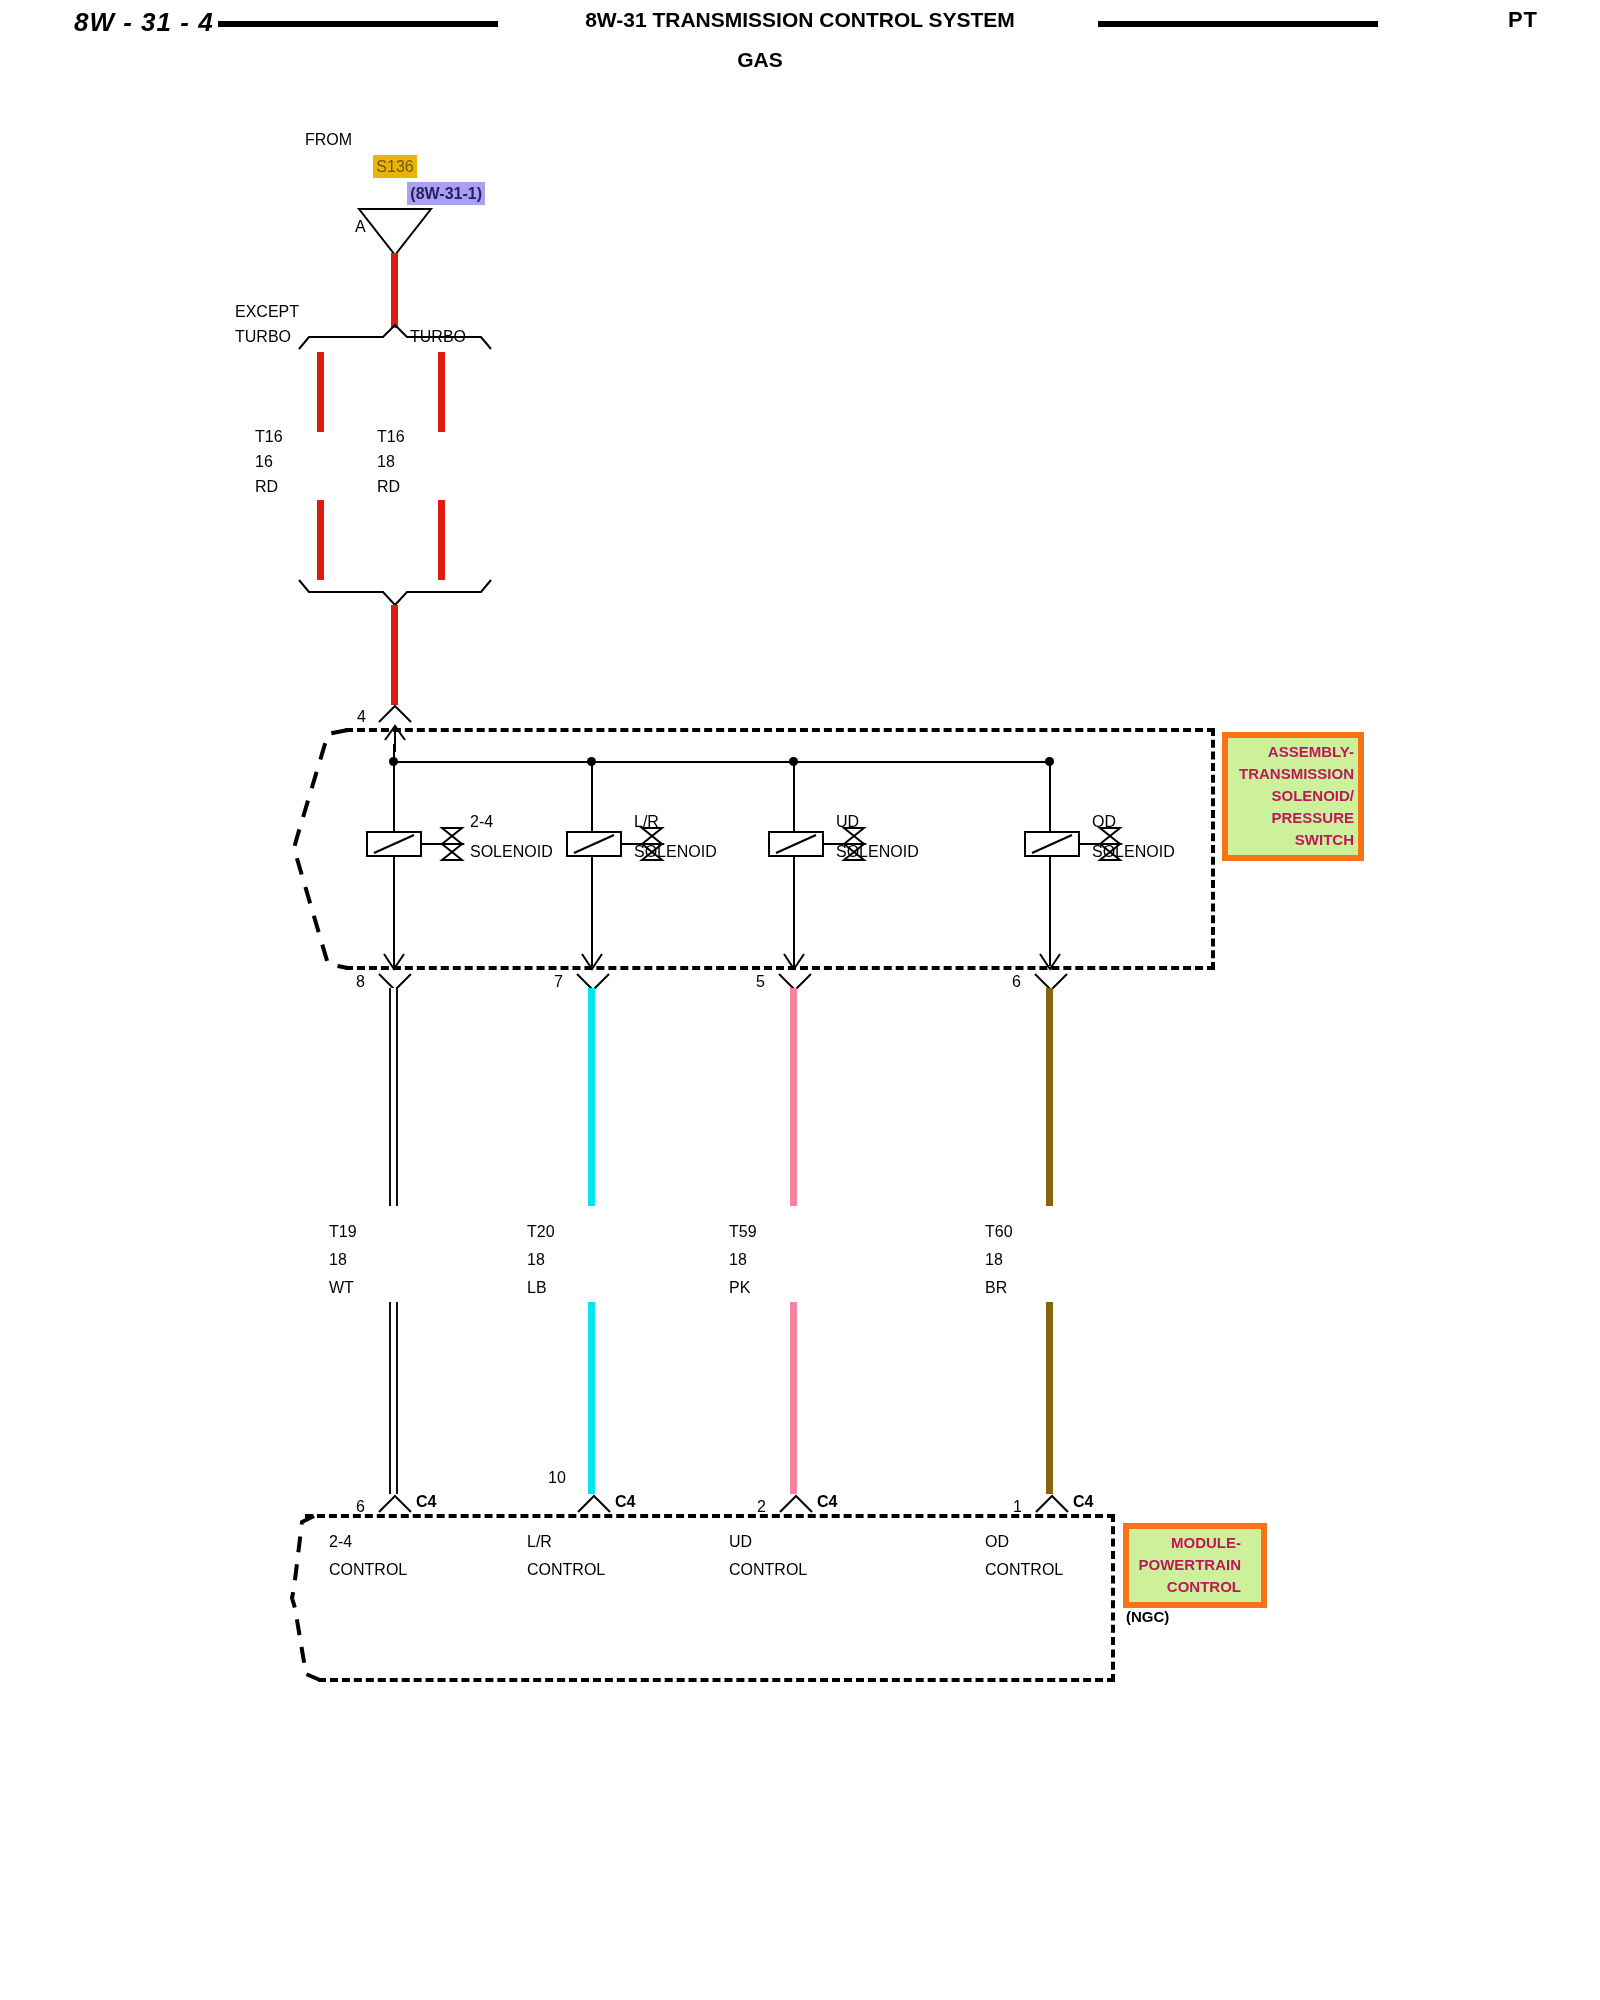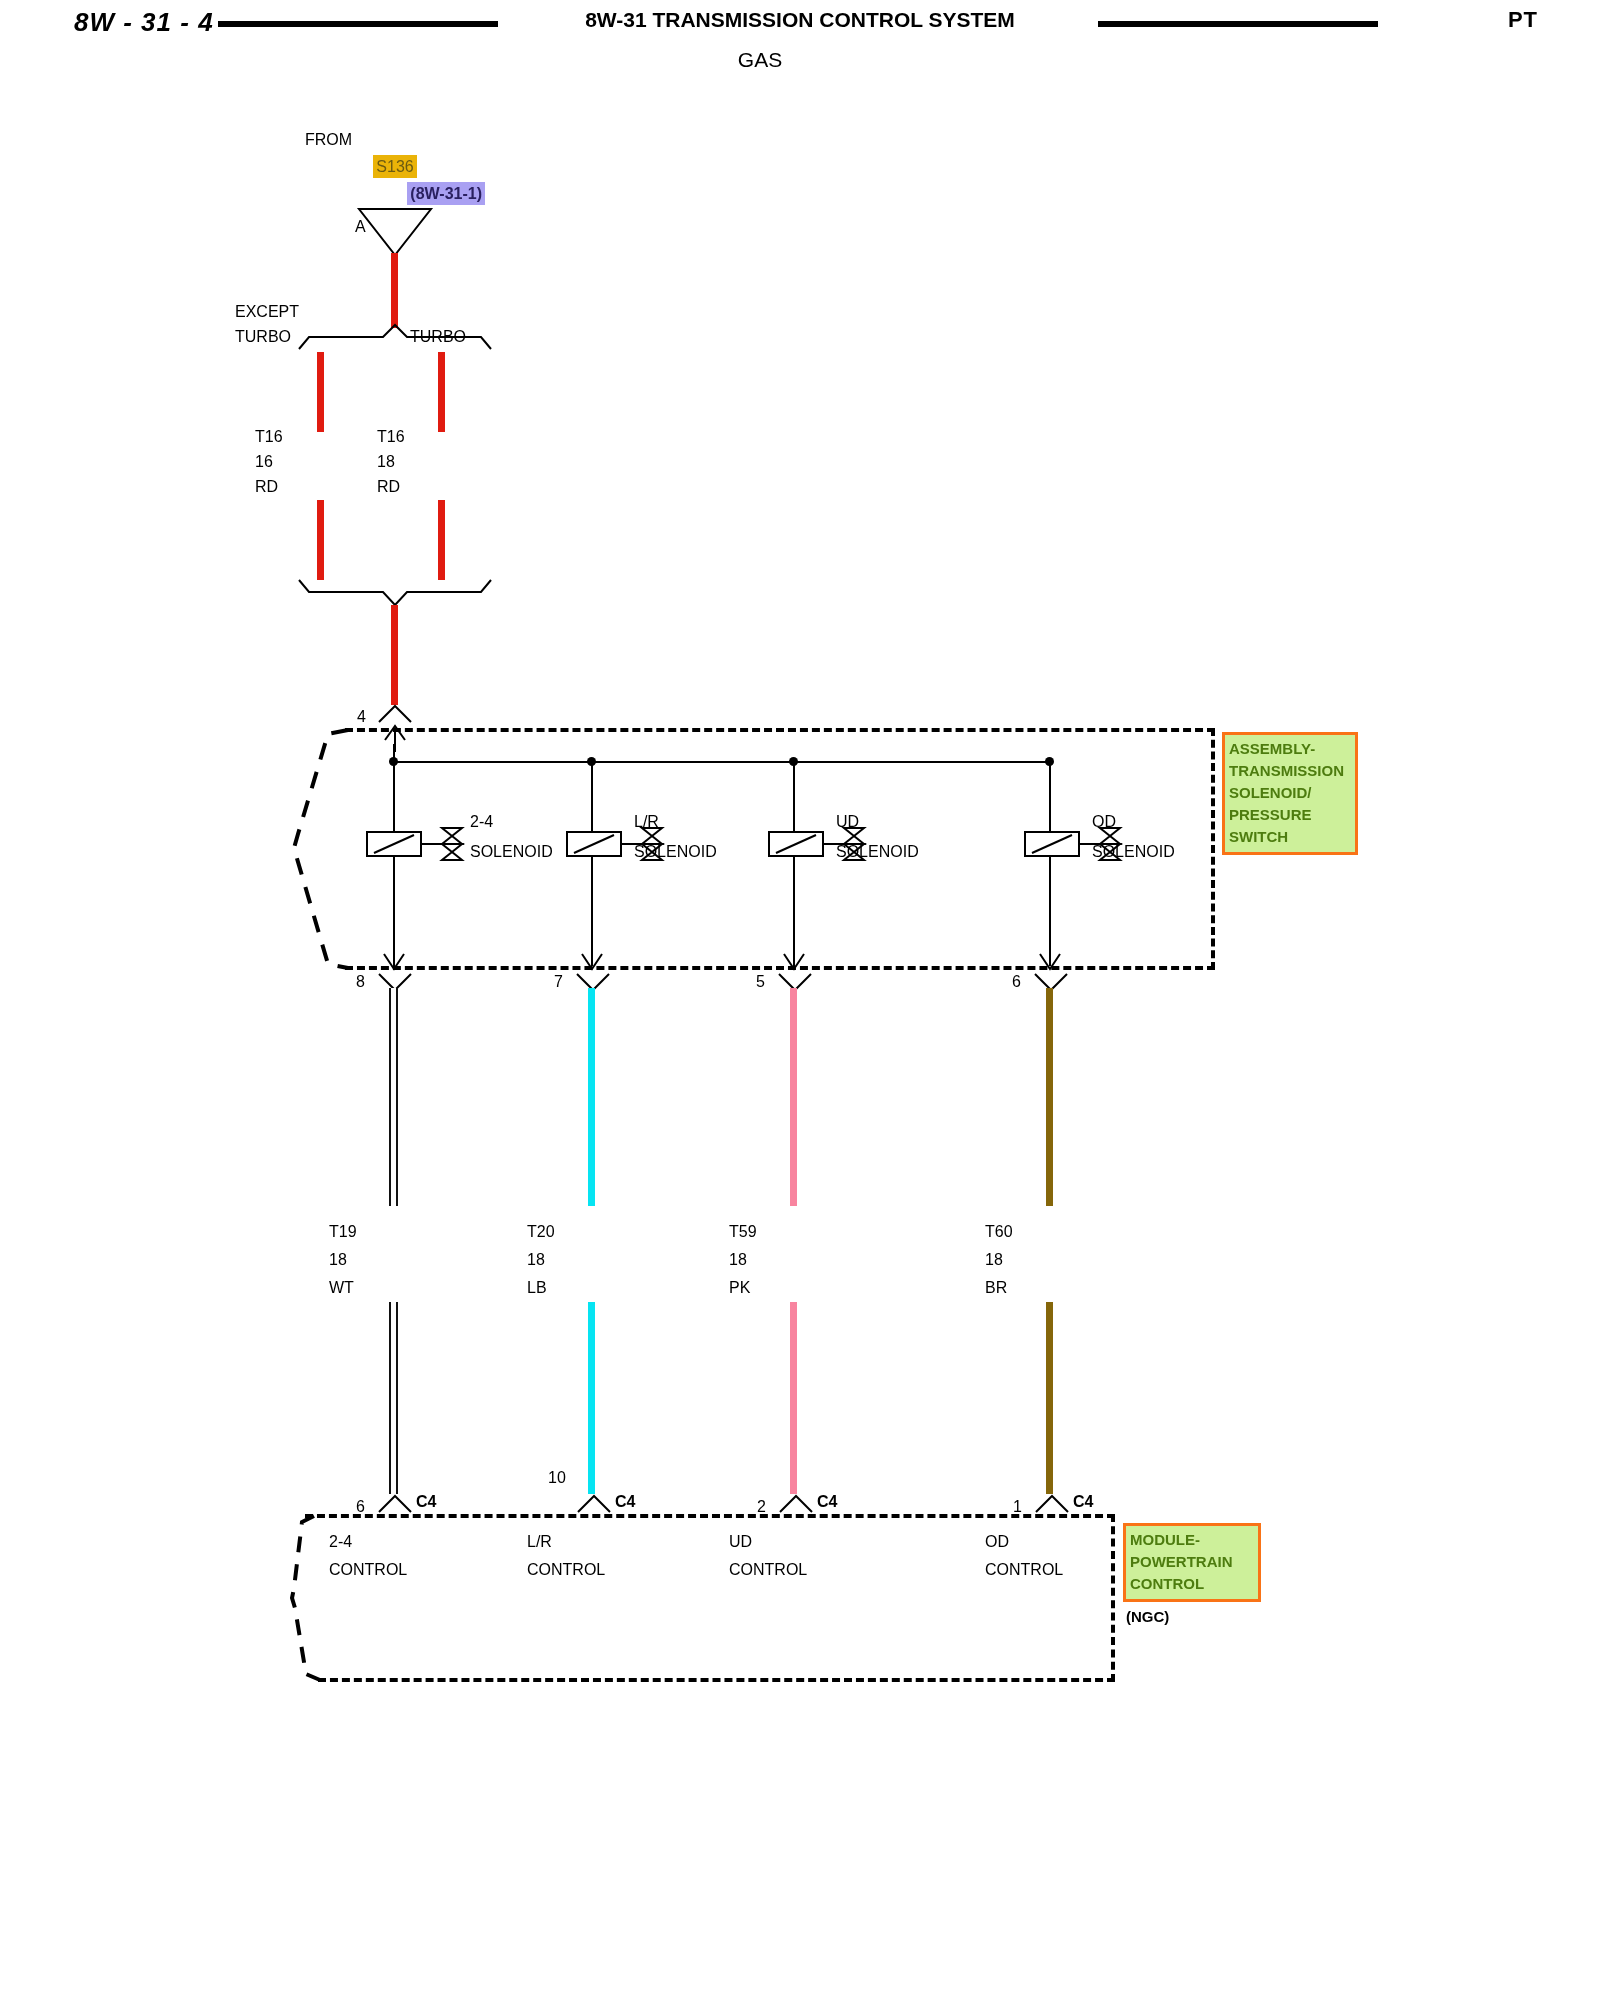--- a/index.html
+++ b/index.html
@@ -7,42 +7,42 @@
   body{
     width:1600px;height:2000px;position:relative;overflow:hidden;
     font-family:"Liberation Sans","DejaVu Sans",sans-serif;
     color:#000;
   }
   .abs{position:absolute;}
   
   #header-left{left:74px;top:7px;font-size:26px;font-weight:bold;letter-spacing:1px;font-style:italic;}
   #header-rule-left{left:218px;top:21px;width:280px;height:6px;background:#000;}
   #header-title{left:0;top:8px;width:1600px;text-align:center;font-size:21px;font-weight:bold;}
-  #header-sub{left:0;top:48px;width:1520px;text-align:center;font-size:21px;font-weight:normal;}
+  #header-sub{left:0;top:48px;width:1520px;text-align:center;font-size:21px;font-weight:bold;}
   #header-rule-right{left:1098px;top:21px;width:280px;height:6px;background:#000;}
   #header-right{right:62px;top:7px;font-size:22px;font-weight:bold;letter-spacing:1px;}
 
   
   .lbl{font-size:16px;white-space:nowrap;line-height:23px;}
   .lbl-c{font-size:16px;white-space:nowrap;text-align:left;line-height:23px;}
   .bold{font-weight:bold;}
   .vline{width:2px;background:#000;}
   .hline{height:2px;background:#000;}
 
   
   .w{position:absolute;}
   .w-rd{background:#e01b10;width:7px;}
   .w-lb{background:#06e4f2;width:7px;}
   .w-pk{background:#f8849f;width:7px;}
   .w-br{background:#85660a;width:7px;}
   
   .w-wt{background:#fdfdfd;width:9px;border-left:2px solid #111;border-right:2px solid #111;box-sizing:border-box;}
 
   
-  .hl-green{background:#cdf09a;color:#4d7c0f;border:3px solid #f97316;font-weight:bold;}
+  .hl-green{background:#cdf09a;color:#be185d;border:6px solid #f97316;font-weight:bold;text-align:right;}
   .hl-yellow{background:#eab308;color:#6b5a12;font-weight:normal;}
   .hl-purple{background:#a9a0f2;color:#2a2060;font-weight:bold;}
 
   
   .dot{width:9px;height:9px;border-radius:50%;background:#000;}
 
   svg{display:block;overflow:visible;}
 </style>
 </head>
 <body>

